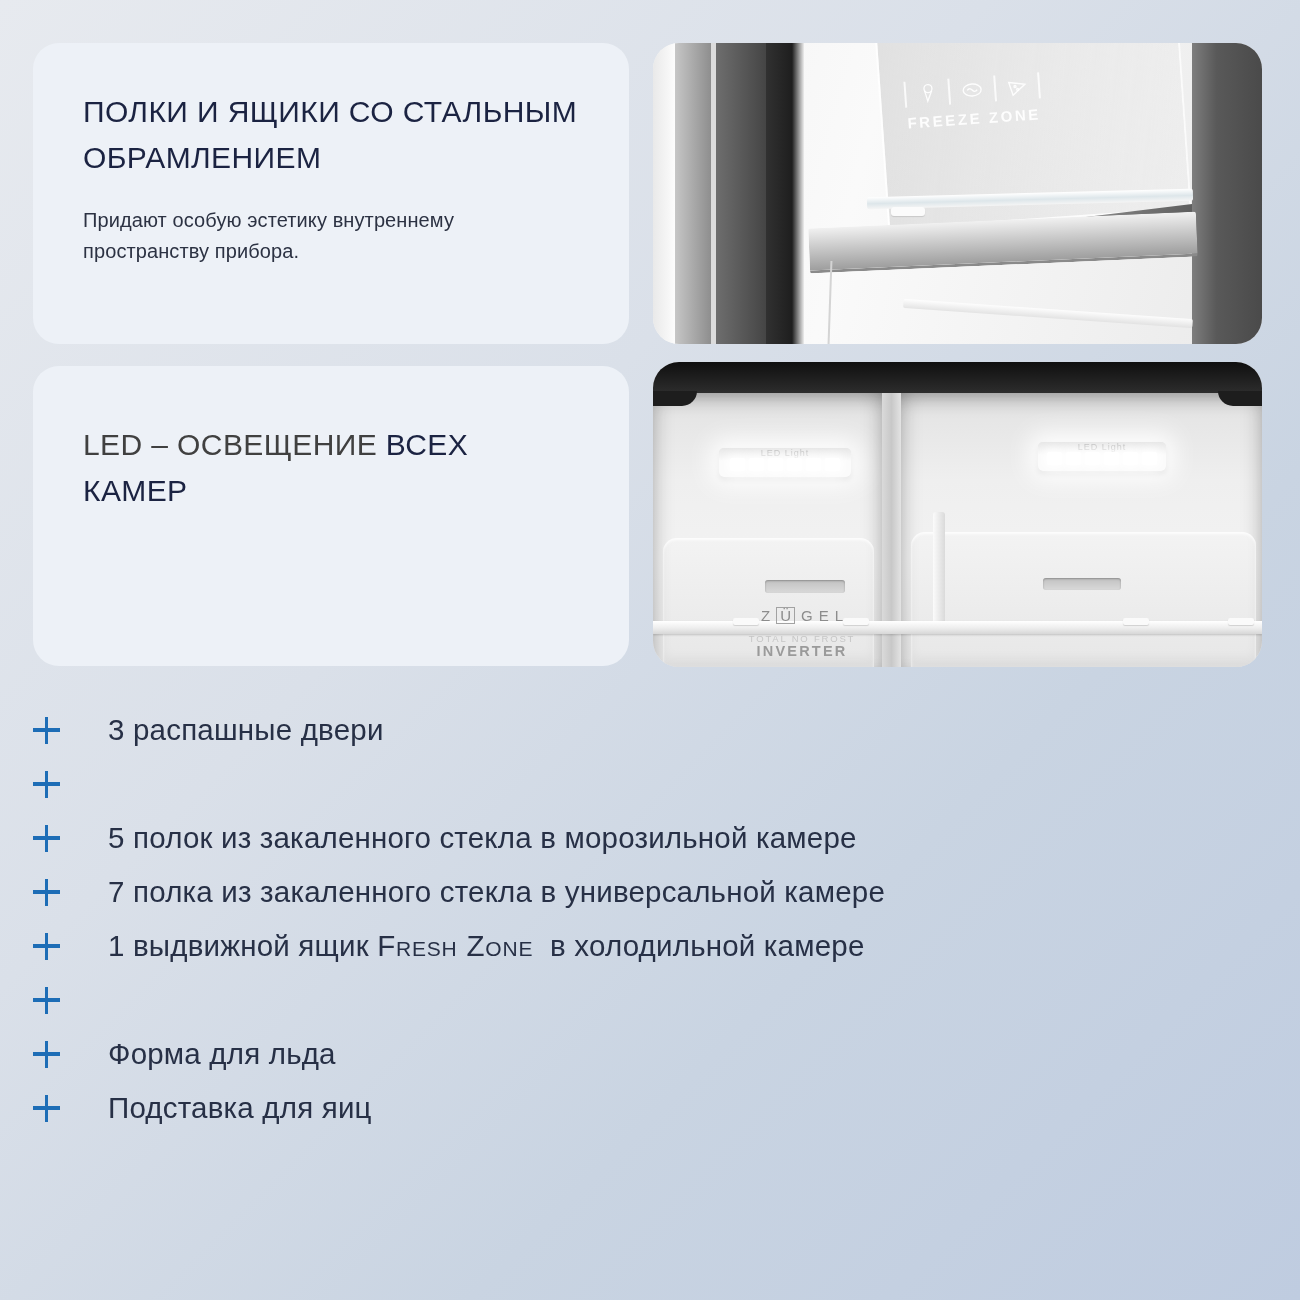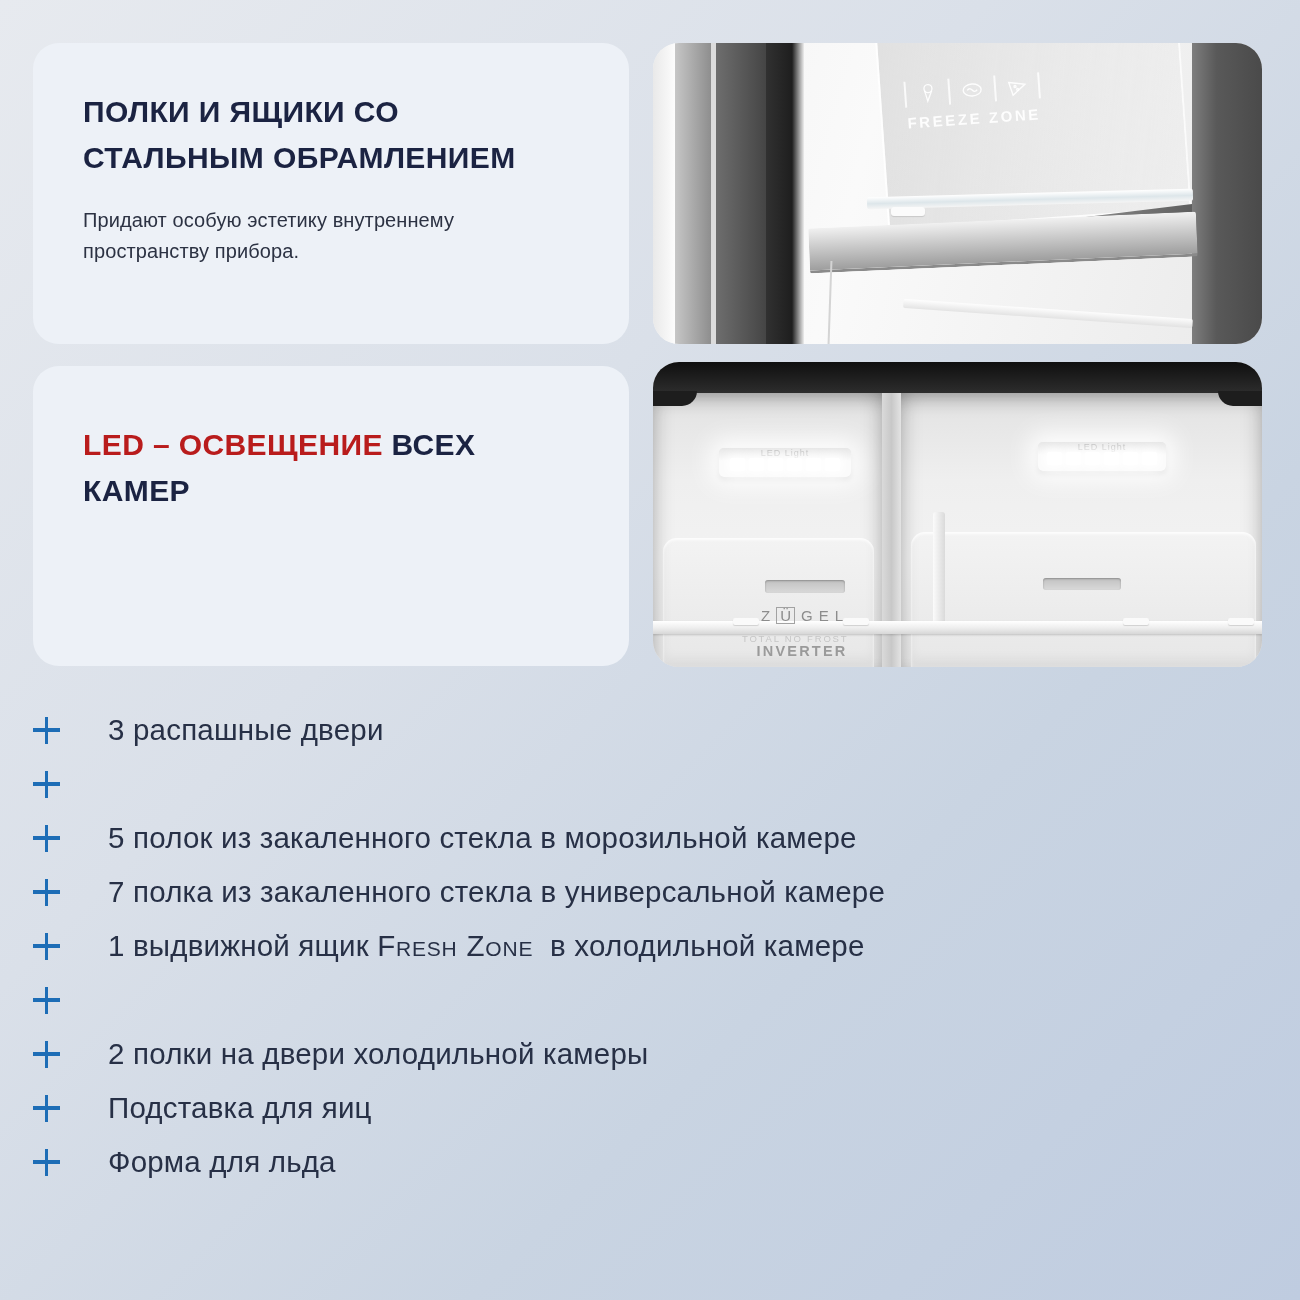--- a/index.html
+++ b/index.html
@@ -5,22 +5,22 @@
   html,body{margin:0;padding:0;}
   .page{
     position:relative;width:1300px;height:1300px;overflow:hidden;
     background:linear-gradient(135deg,#e7eaef 0%,#dae0e9 38%,#c9d4e2 68%,#bfcce0 100%);
     font-family:"Liberation Sans", sans-serif;
   }
   
   .card{position:absolute;background:#edf1f7;border-radius:26px;box-sizing:border-box;padding:46px 50px;}
   #card-steel{left:33px;top:43px;width:596px;height:301px;}
   #card-led{left:33px;top:366px;width:596px;height:300px;padding-top:56px;}
-  .card h2{margin:0;font-size:30px;font-weight:700;color:#1b2342;line-height:1.53;letter-spacing:.4px;}
-  .card .accent{color:#b91c1c;}
+  .card h2{margin:0;font-size:30px;font-weight:400;color:#1b2342;line-height:1.53;letter-spacing:.4px;}
+  .card .accent{color:#404040;}
   .card p{margin:24px 0 0 0;font-size:20px;font-weight:400;color:#2c3243;line-height:1.58;letter-spacing:.1px;}
   
   .photo{position:absolute;border-radius:26px;overflow:hidden;}
   #photo-freezer{left:653px;top:43px;width:609px;height:301px;
     background:linear-gradient(105deg,#f3f3f3 0%,#fafafa 35%,#eaeaea 100%);}
   #photo-freezer .band{position:absolute;top:0;bottom:0;}
   .pf-left-light{left:0;width:22px;background:linear-gradient(90deg,#e9e9e9,#fcfcfc);}
   .pf-grey{left:22px;width:36px;background:linear-gradient(90deg,#c6c6c6,#8e8e8e);}
   .pf-line{left:58px;width:5px;background:#dcdcdc;}
   .pf-dark{left:63px;width:50px;background:linear-gradient(90deg,#6e6e6e,#454545);}
@@ -73,21 +73,21 @@
   #slot-left{left:112px;top:218px;width:80px;height:13px;}
   #slot-right{left:390px;top:216px;width:78px;height:12px;}
   .pl-pillar{position:absolute;left:280px;top:150px;width:12px;height:122px;
     background:linear-gradient(90deg,#fbfbfb,#dadada);border-radius:3px;}
   .pl-brand{position:absolute;left:99px;top:245px;width:100px;display:flex;justify-content:center;align-items:center;gap:6px;
     color:#8c8c8c;font-size:15px;font-weight:500;z-index:4;}
   .pl-brand .boxed{border:1.5px solid #a2a2a2;padding:0 3px;line-height:15px;}
   .pl-rail{position:absolute;left:0;top:259px;width:609px;height:13px;z-index:2;
     background:linear-gradient(180deg,#ffffff 0%,#ededed 55%,#d7d7d7 100%);box-shadow:0 1px 2px rgba(0,0,0,.18);}
   .pl-clip{position:absolute;top:256px;width:26px;height:7px;background:#fafafa;border-radius:2px;z-index:3;box-shadow:0 1px 1px rgba(0,0,0,.15);}
-  .pl-nofrost{position:absolute;left:89px;top:271px;width:120px;text-align:left;font-size:9.5px;letter-spacing:1.8px;color:#c6c6c6;z-index:3;}
+  .pl-nofrost{position:absolute;left:89px;top:271px;width:120px;text-align:center;font-size:9.5px;letter-spacing:1.8px;color:#c6c6c6;z-index:3;}
   .pl-inverter{position:absolute;left:89px;top:281px;width:120px;text-align:center;font-size:14.5px;font-weight:700;letter-spacing:2.2px;color:#9a9a9a;z-index:3;}
   
   #features{position:absolute;left:33px;top:703px;width:1240px;}
   .feature{display:flex;align-items:center;height:54px;}
   .plus{position:relative;width:27px;height:27px;flex:0 0 27px;margin-right:20px;}
   .plus::before{content:"";position:absolute;left:0;right:0;top:50%;height:3.5px;margin-top:-1.75px;background:#1d6db6;}
   .plus::after{content:"";position:absolute;top:0;bottom:0;left:50%;width:3.5px;margin-left:-1.75px;background:#1d6db6;}
   .feature .label{font-size:29.5px;font-weight:500;color:#273046;letter-spacing:.2px;white-space:nowrap;margin-left:28px;}
   .feature .caps{font-variant:small-caps;letter-spacing:.8px;}
 </style>
@@ -221,25 +221,21 @@
     </li>
     <li class="feature">
       <span class="plus"></span>
       <span class="label"><span>1 выдвижной ящик </span><span class="caps">Fresh Zone</span><span>&nbsp; в холодильной камере</span></span>
     </li>
     <li class="feature">
       <span class="plus"></span>
     </li>
     <li class="feature">
       <span class="plus"></span>
-      <span class="label"><span>2 полки на двери холодильной камеры</span><span class="caps"></span><span></span></span>
+      <span class="label"><span>Форма для льда</span><span class="caps"></span><span></span></span>
     </li>
     <li class="feature">
       <span class="plus"></span>
       <span class="label"><span>Подставка для яиц</span><span class="caps"></span><span></span></span>
     </li>
-    <li class="feature">
-      <span class="plus"></span>
-      <span class="label"><span>Форма для льда</span><span class="caps"></span><span></span></span>
-    </li>
   </ul>
 
 </div>
 
 </body></html>

